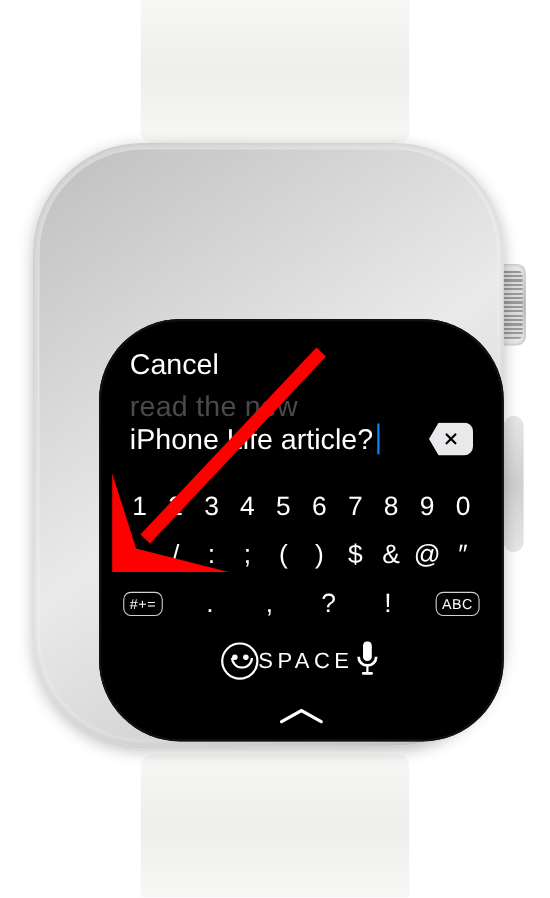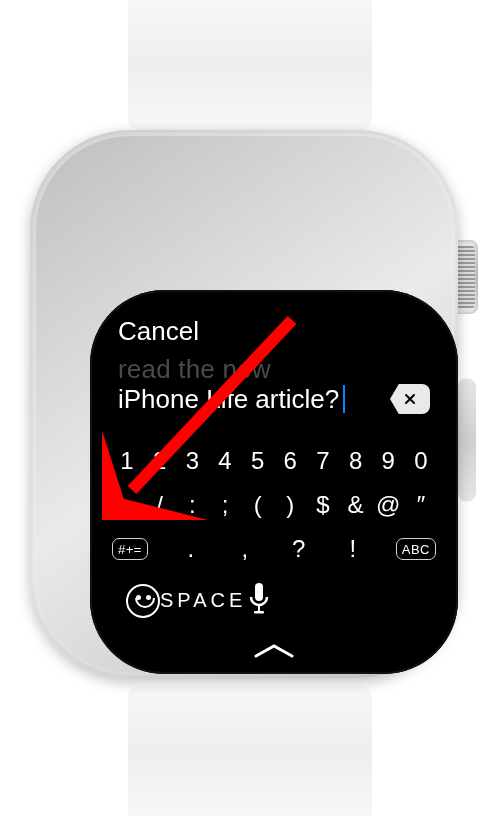--- a/index.html
+++ b/index.html
@@ -164,21 +164,21 @@
     .krow3 .mid{
       flex:1;
       display:flex;
       justify-content:space-around;
       padding:0 16px;
     }
 
     .space-row{
       display:flex;
       align-items:center;
-      justify-content:flex-start;
+      justify-content:center;
       padding:4px 18px 0 18px;
       margin-top:6px;
     }
     .emoji{
       width:34px;height:34px;border:2.5px solid #fff;border-radius:50%;
       position:relative;
     }
     .emoji::before, .emoji::after{ content:""; position:absolute; background:#fff; }
     .emoji::before{ top:9px; left:8px; width:5px;height:5px;border-radius:50%; box-shadow:10px 0 0 #fff; }
     .emoji::after{ bottom:8px; left:7px; width:16px; height:8px; border:2.5px solid #fff; border-top:none; border-radius:0 0 12px 12px; background:transparent;}

